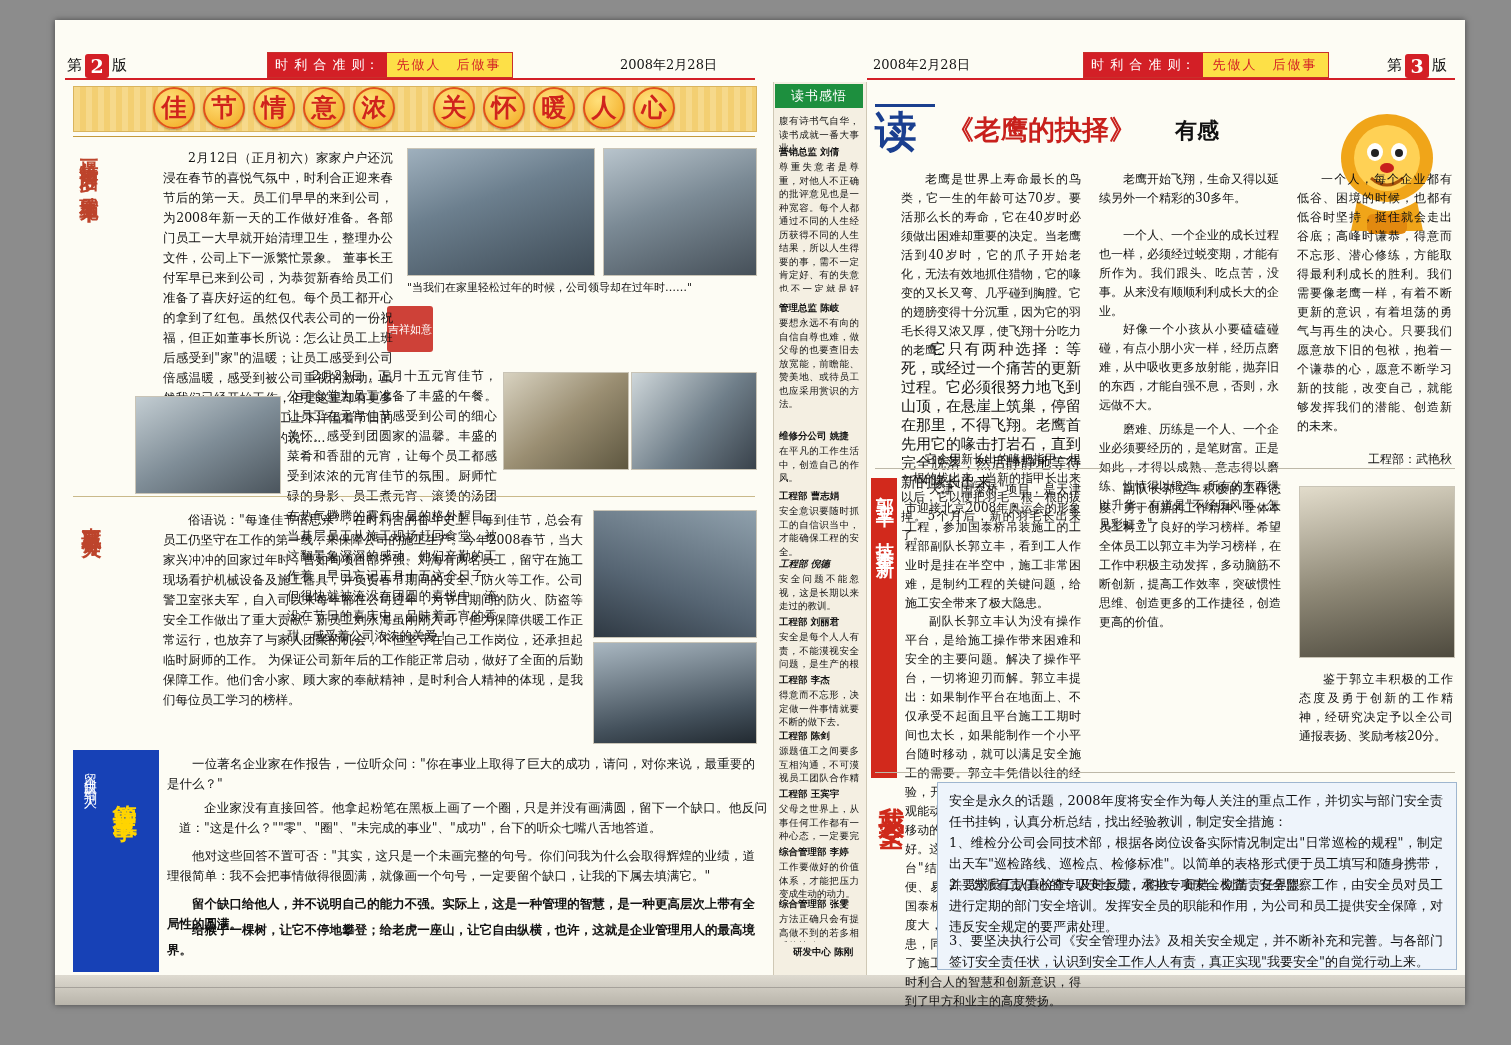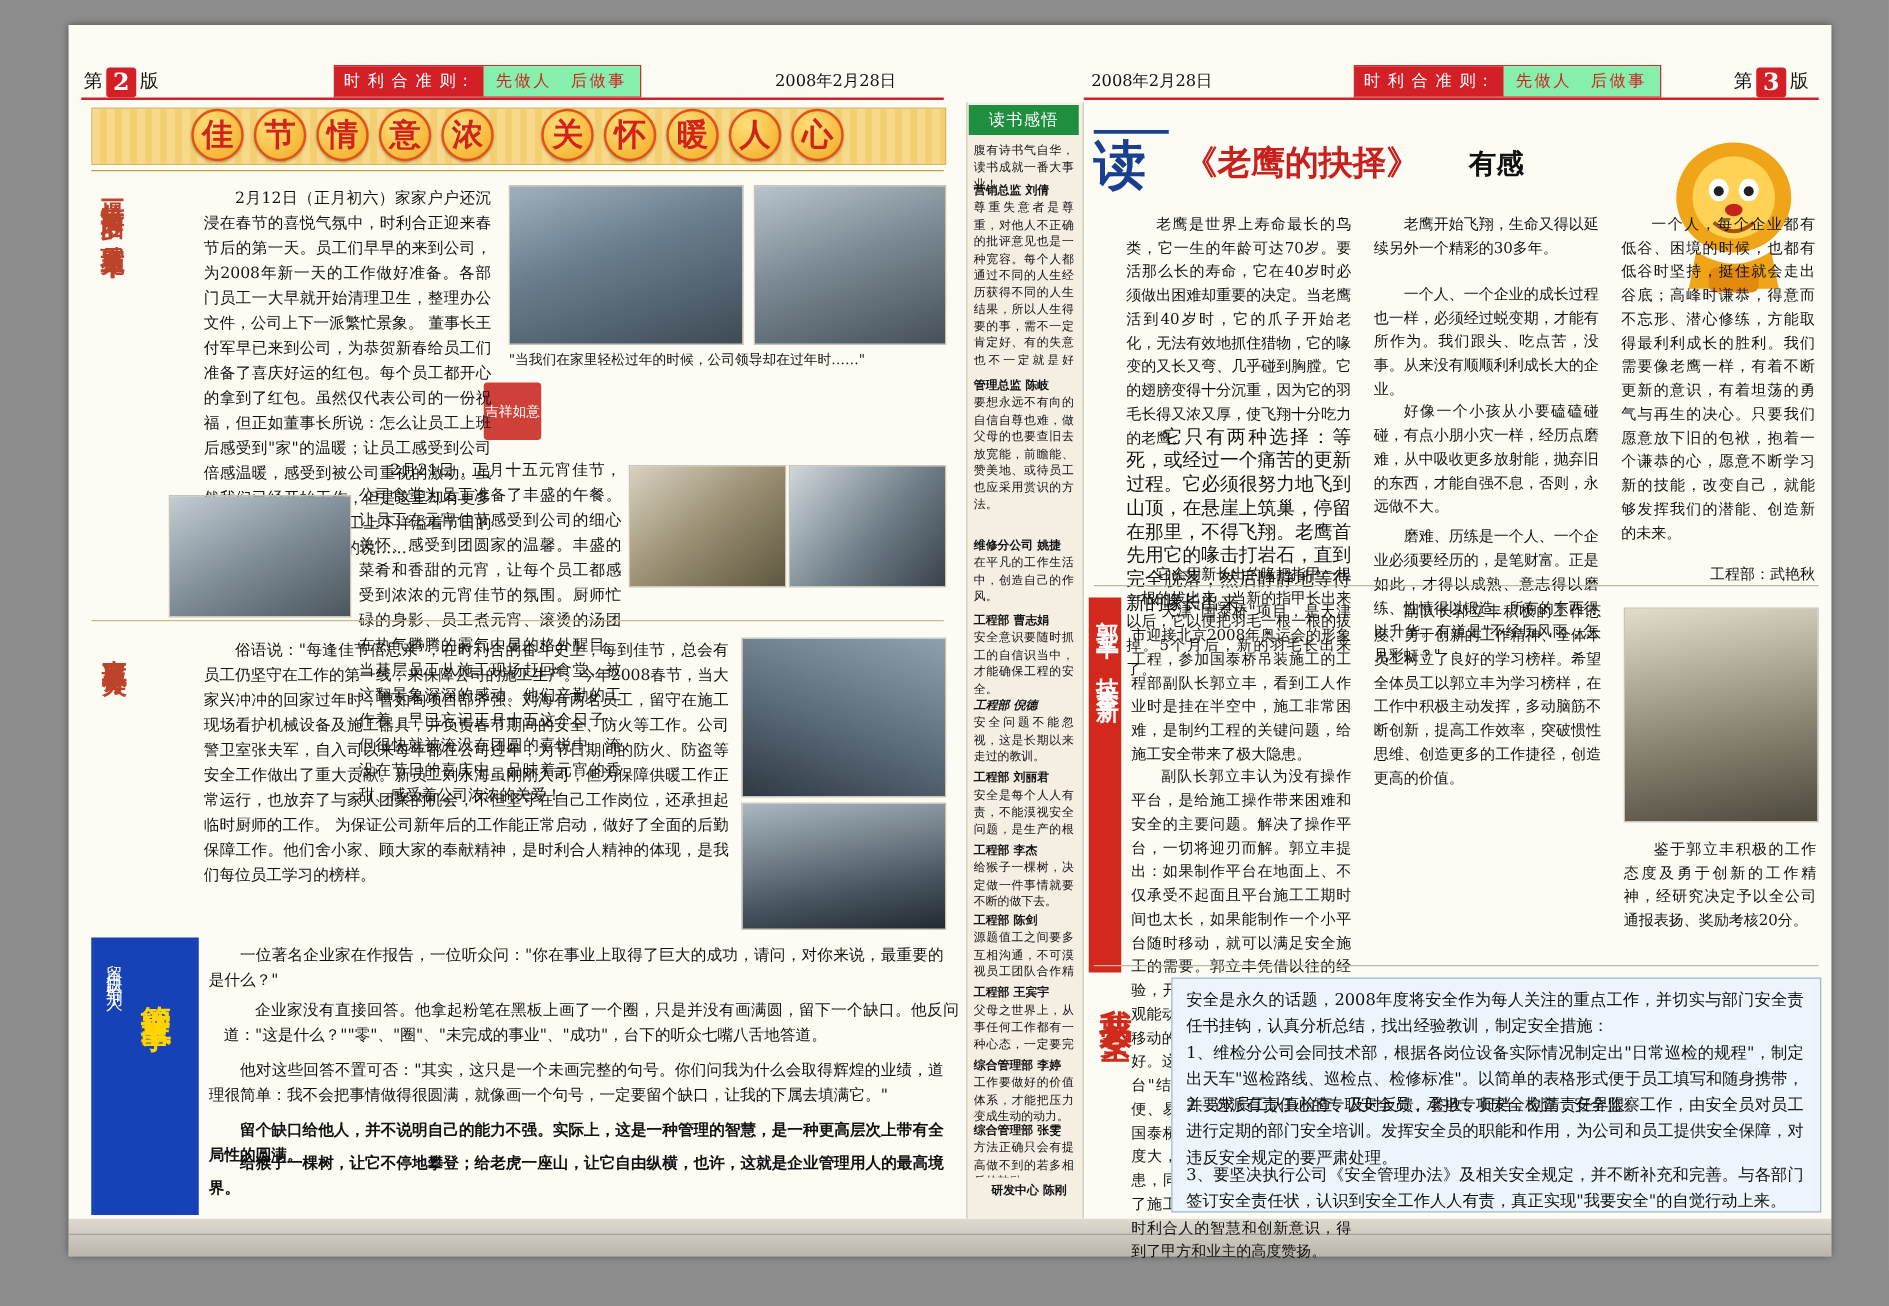--- a/index.html
+++ b/index.html
@@ -8,21 +8,21 @@
   
   .spread{position:absolute;left:55px;top:20px;width:1410px;height:985px;background:#fff;box-shadow:0 0 6px rgba(0,0,0,.5);}
   .leaf-left{position:absolute;left:0;top:0;width:718px;height:955px;background:#fdfcf4;}
   .leaf-right{position:absolute;left:718px;top:0;width:692px;height:955px;background:#fdfcf4;}
   .bottom-edge{position:absolute;left:0;top:955px;width:1410px;height:30px;background:linear-gradient(#dedad0,#b9b5ab);}
   .bottom-edge:after{content:"";position:absolute;left:0;top:12px;width:100%;height:1px;background:#a5a19a;}
   .pagenum{position:absolute;font-family:"DejaVu Serif","Liberation Serif",serif;font-size:15px;color:#111;top:34px;}
   .pagenum .big{display:inline-block;background:#d31f26;color:#fff;font-weight:bold;font-size:19px;width:24px;height:24px;line-height:24px;text-align:center;border-radius:3px;vertical-align:middle;margin:0 3px;}
   .rulebox{position:absolute;top:32px;height:24px;display:flex;align-items:stretch;border:1px solid #c9302c;}
   .rulebox .k{background:#d31f26;color:#fff;font-size:13px;padding:0 7px;display:flex;align-items:center;letter-spacing:1px;}
-  .rulebox .v{background:#86efac;color:#d31f26;font-size:13px;padding:0 10px;display:flex;align-items:center;letter-spacing:2px;}
+  .rulebox .v{background:#fde047;color:#d31f26;font-size:13px;padding:0 10px;display:flex;align-items:center;letter-spacing:2px;}
   .datetxt{position:absolute;top:36px;font-size:13px;color:#111;font-family:"DejaVu Serif","Liberation Serif",serif;}
   .hr-red{position:absolute;height:2px;background:#d31f26;}
   .hr-thin{position:absolute;height:1px;background:#d31f26;}
 
   
   .hdr-banner{position:absolute;left:18px;top:66px;width:682px;height:44px;background:
      repeating-linear-gradient(90deg,#f6d98b 0 6px,#f3cf72 6px 12px);border:1px solid #d9b45e;}
   .hdr-title{position:absolute;left:18px;top:64px;width:682px;height:48px;display:flex;justify-content:center;align-items:center;gap:8px;}
   .hdr-ch{display:inline-block;width:38px;height:38px;line-height:38px;text-align:center;border-radius:50%;
      background:radial-gradient(circle at 35% 30%,#ffe07a,#f2a81e);color:#d0231c;font-weight:bold;font-size:25px;
@@ -191,21 +191,21 @@
     <div class="midname" style="left:724px;top:596px;">
       <span>工程部</span>
       <span>刘丽君</span>
     </div>
     <div class="midtxt" style="left:724px;top:610px;width:80px;height:40px;overflow:hidden;">安全是每个人人有责，不能漠视安全问题，是生产的根源。</div>
 
     <div class="midname" style="left:724px;top:654px;">
       <span>工程部</span>
       <span>李杰</span>
     </div>
-    <div class="midtxt" style="left:724px;top:668px;width:80px;height:40px;overflow:hidden;">给猴子一棵树，决定做一件事情就要不断的做下去。</div>
+    <div class="midtxt" style="left:724px;top:668px;width:80px;height:40px;overflow:hidden;">得意而不忘形，决定做一件事情就要不断的做下去。</div>
 
     <div class="midname" style="left:724px;top:710px;">
       <span>工程部</span>
       <span>陈剑</span>
     </div>
     <div class="midtxt" style="left:724px;top:724px;width:80px;height:40px;overflow:hidden;">源题值工之间要多互相沟通，不可漠视员工团队合作精神。</div>
 
     <div class="midname" style="left:724px;top:768px;">
       <span>工程部</span>
       <span>王宾宇</span>

